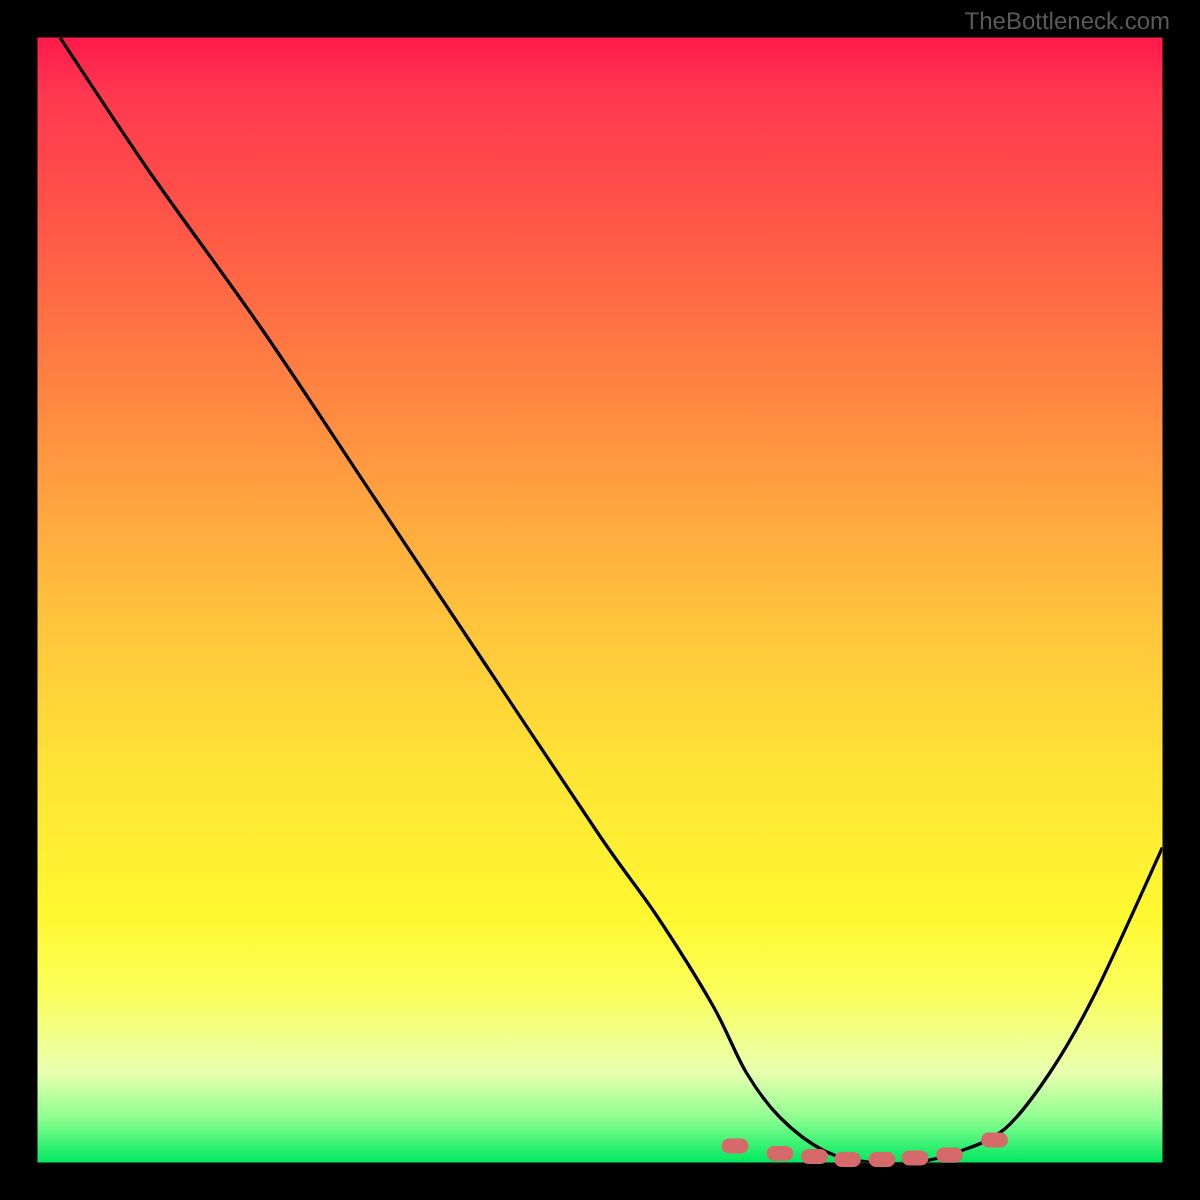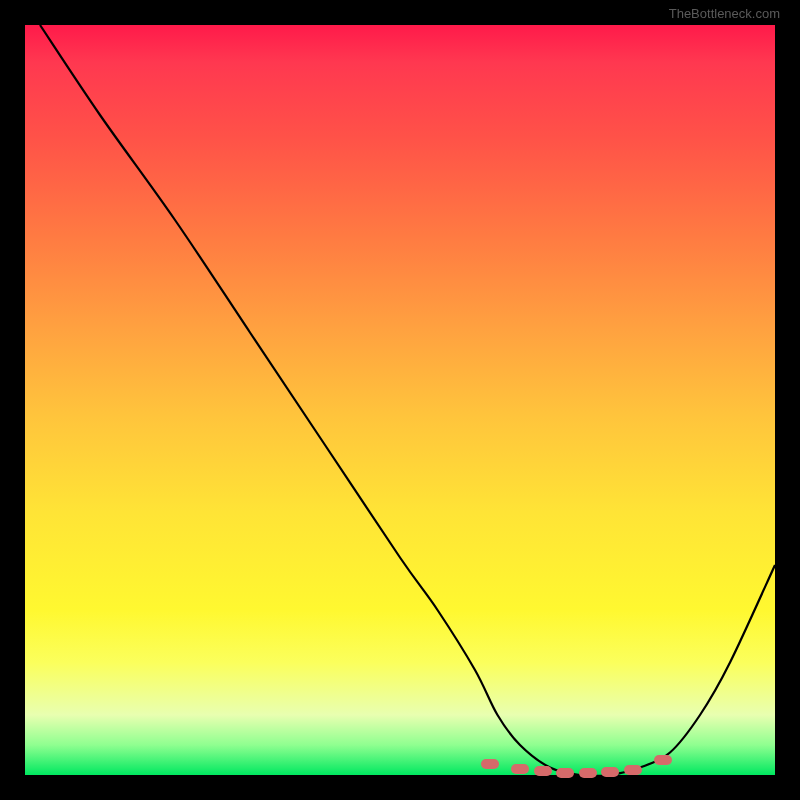--- a/index.html
+++ b/index.html
@@ -8,21 +8,21 @@
     height: 800px;
     background: #000;
     position: relative;
     font-family: Arial, sans-serif;
   }
   .attribution {
     position: absolute;
     top: 6px;
     right: 20px;
     color: #5a5a5a;
-    font-size: 13px;
+    font-size: 16px;
     font-weight: 500;
     z-index: 10;
   }
   .plot-area {
     position: absolute;
     left: 25px;
     top: 25px;
     width: 750px;
     height: 750px;
     background: linear-gradient(to bottom,

